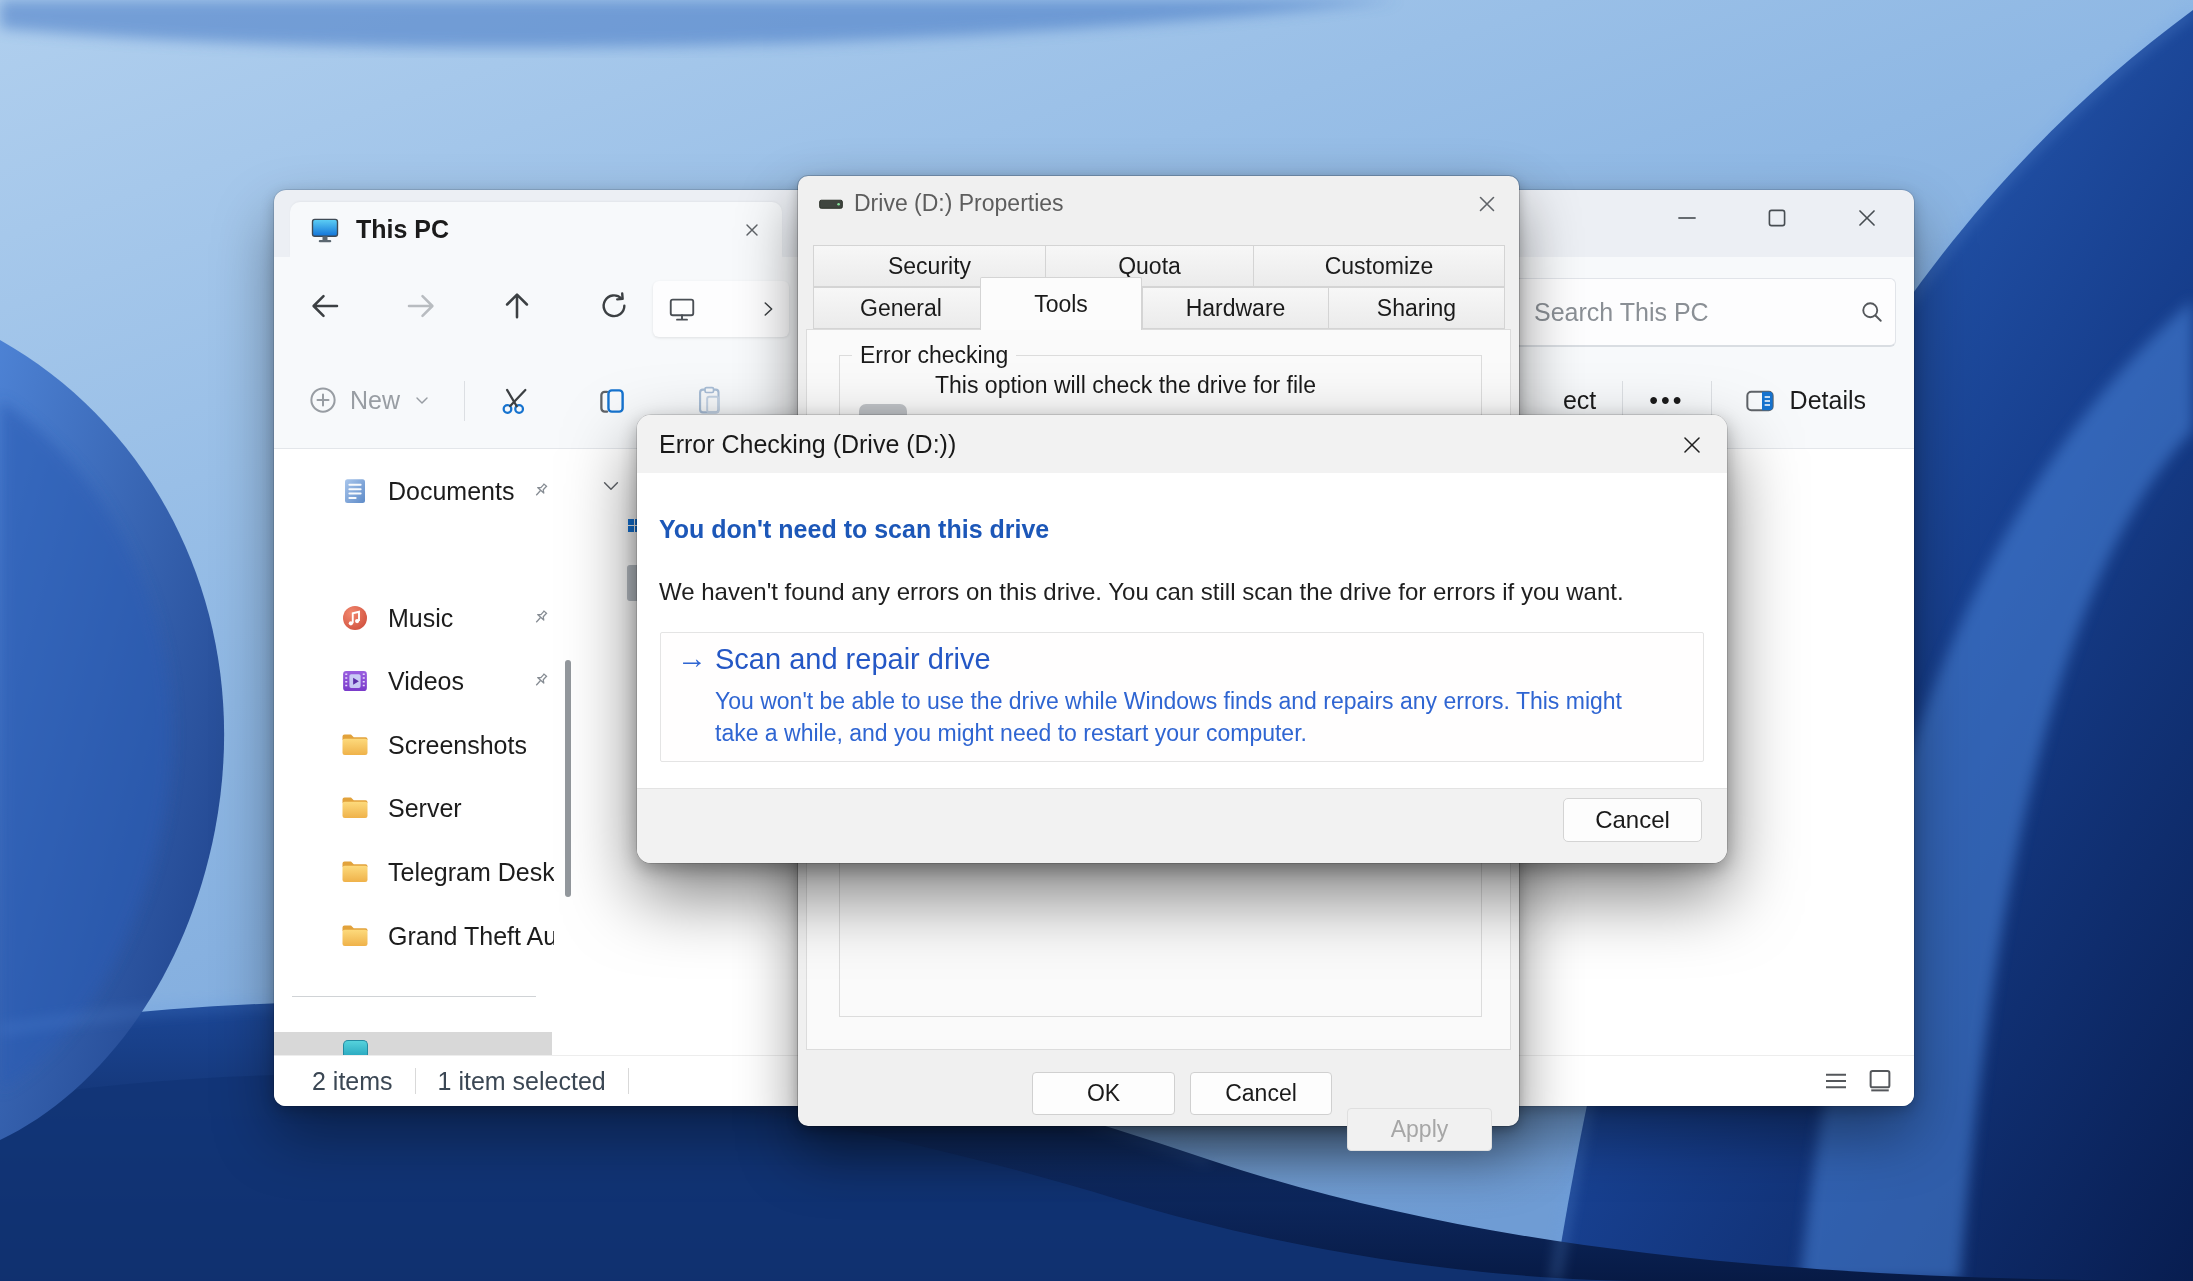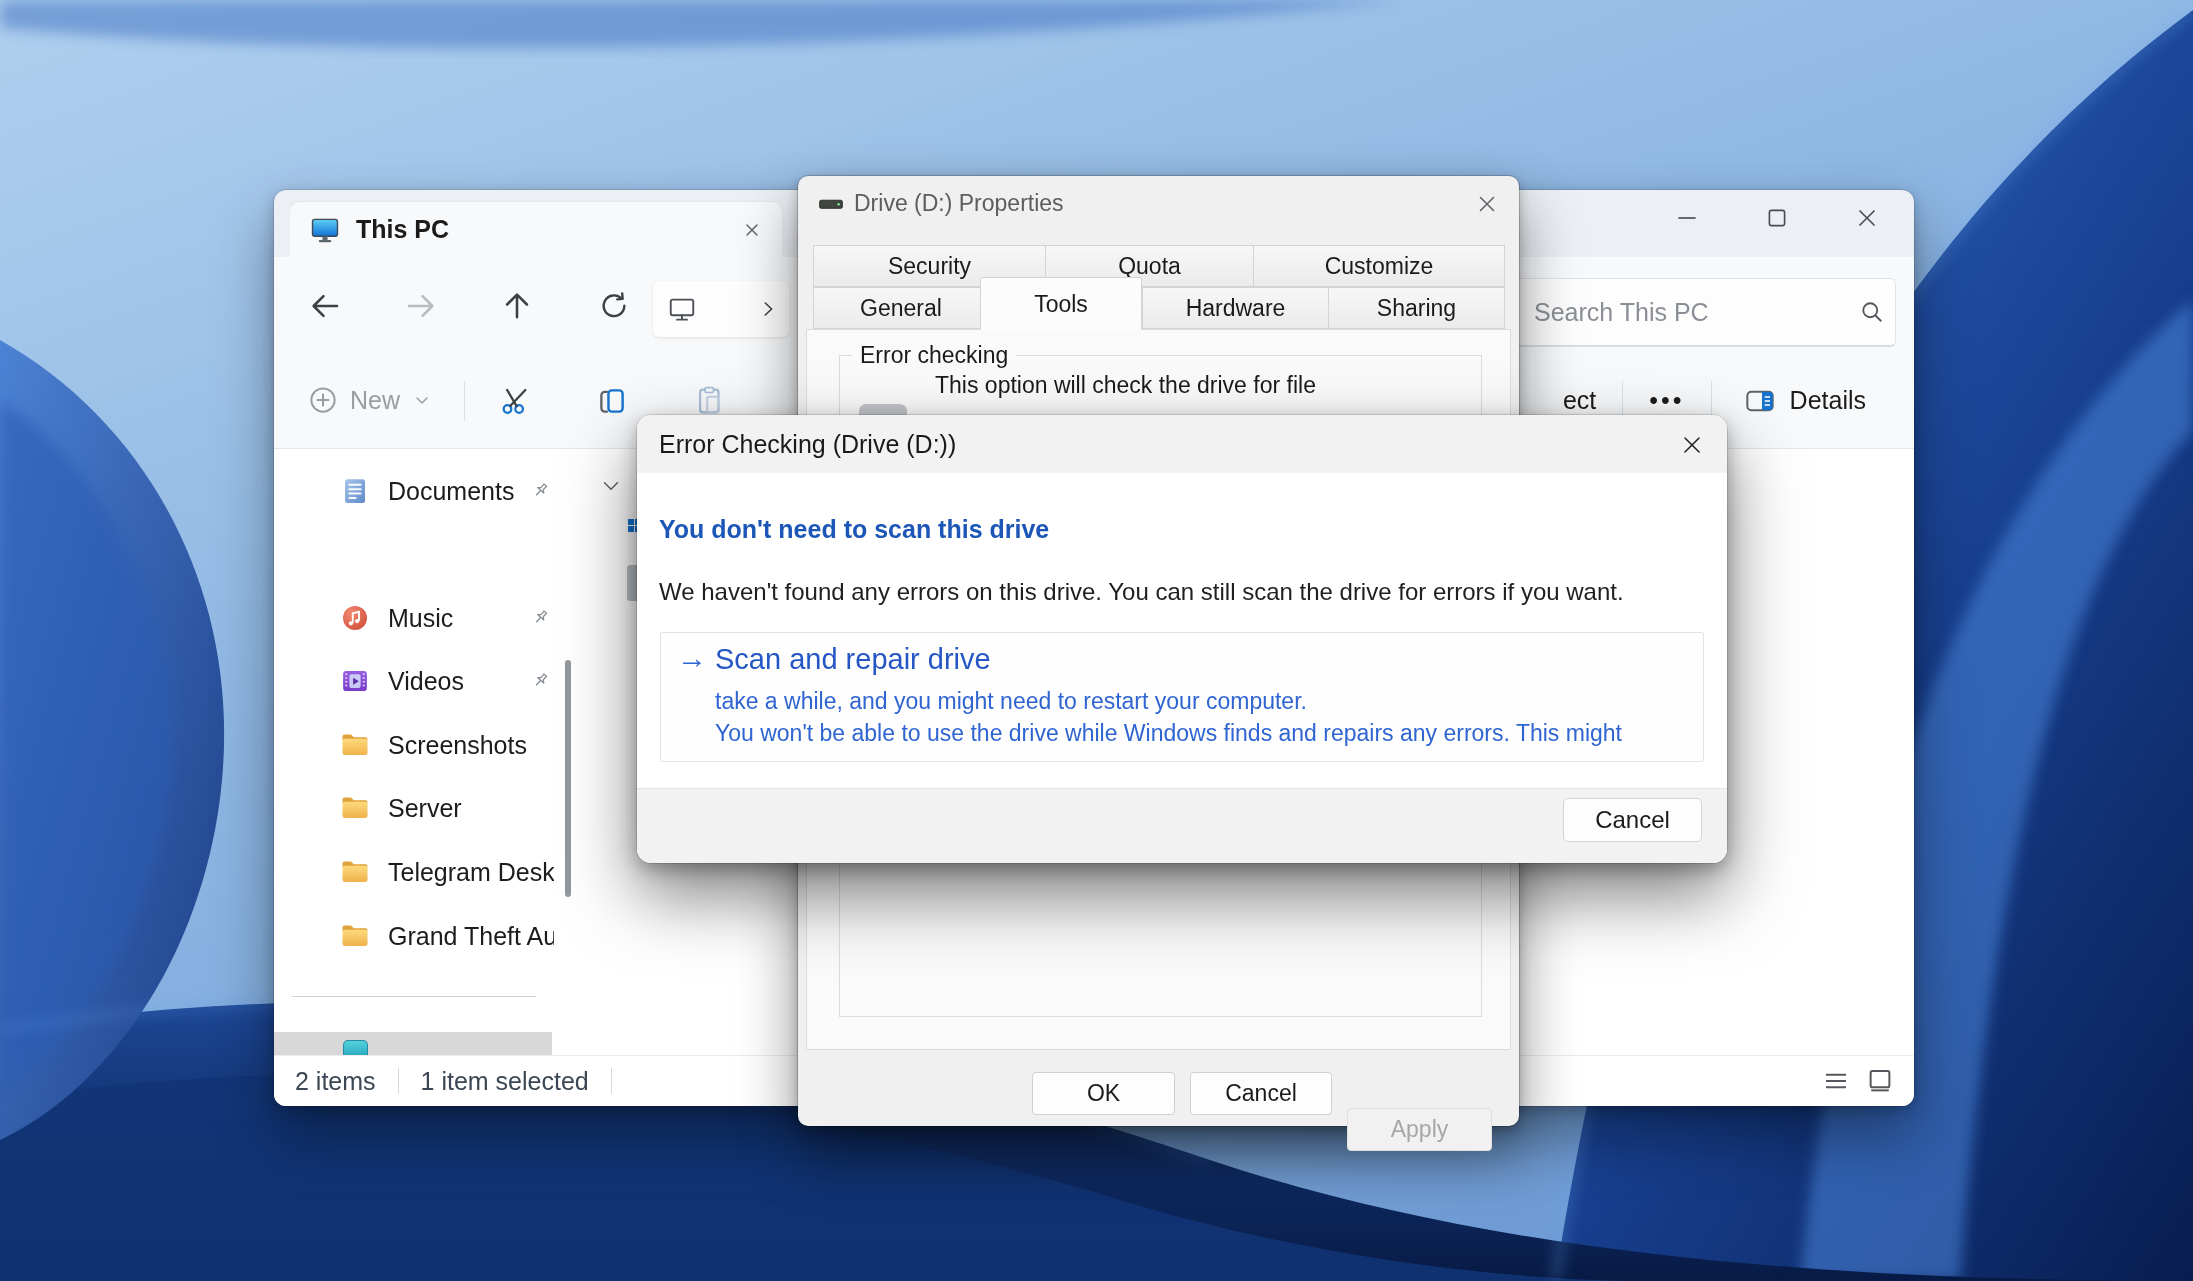--- a/index.html
+++ b/index.html
@@ -426,21 +426,21 @@
       <div class="abs" style="left:353px;top:66px;width:13px;height:47px;background:#fdfdfd">
         <div class="abs" style="left:1px;top:4px;width:6px;height:6px;background:#1573d6"></div>
         <div class="abs" style="left:8px;top:4px;width:5px;height:6px;background:#1573d6"></div>
         <div class="abs" style="left:1px;top:11px;width:6px;height:6px;background:#1573d6"></div>
         <div class="abs" style="left:8px;top:11px;width:5px;height:6px;background:#1573d6"></div>
       </div>
       <div class="abs" style="left:353px;top:116px;width:13px;height:36px;background:#b9bfc6;border-radius:3px 0 0 3px"></div>
     </div>
 
     <div class="statusbar">
-      <span class="status-text" style="margin-left:21px">2 items</span>
+      <span class="status-text" style="margin-left:38px">2 items</span>
       <span class="status-div"></span>
       <span class="status-text">1 item selected</span>
       <span class="status-div"></span>
       <span style="flex:1"></span>
       <button class="icon-btn" style="width:44px;height:40px">
         <span>
             <svg viewBox="0 0 24 24" width="30" height="30">
               <path d="M4 7h16M4 12h16M4 17h16" stroke="#54575b" stroke-width="1.7" fill="none"></path>
             </svg>
           </span>
@@ -506,22 +506,22 @@
       </button>
     </div>
 
     <div class="ec-heading">You don't need to scan this drive</div>
     <div class="ec-para">We haven't found any errors on this drive. You can still scan the drive for errors if you want.</div>
 
     <div class="ec-cmdbox">
       <span class="ec-arrow">→</span>
       <span class="ec-cmdtitle">Scan and repair drive</span>
       <div class="ec-cmddesc">
+        <div>You won't be able to use the drive while Windows finds and repairs any errors. This might</div>
         <div>take a while, and you might need to restart your computer.</div>
-        <div>You won't be able to use the drive while Windows finds and repairs any errors. This might</div>
       </div>
     </div>
 
     <div class="ec-footer">
       <button class="ec-cancel">Cancel</button>
     </div>
   </div>
 
 </div>
 

